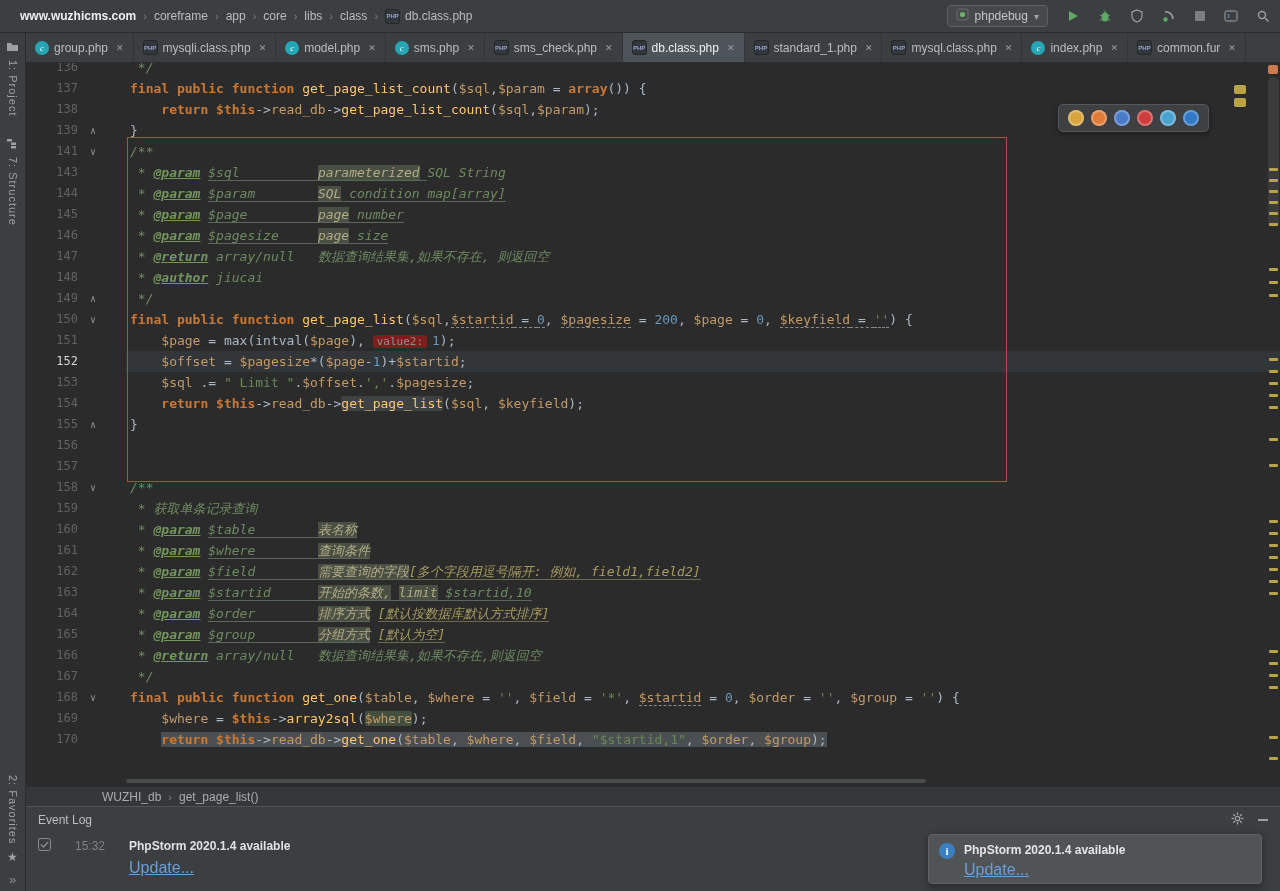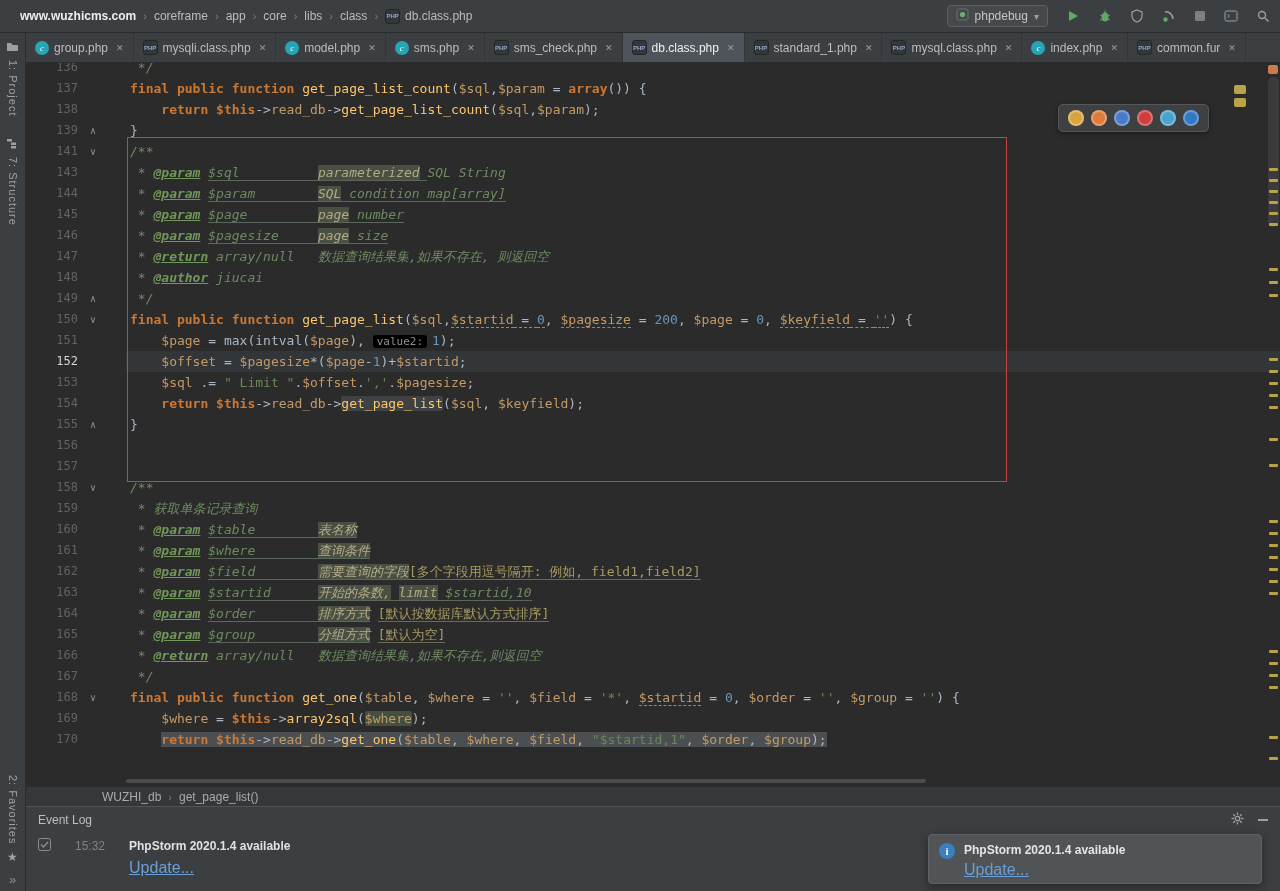--- a/index.html
+++ b/index.html
@@ -61,25 +61,25 @@
   .uhl{background:#3f4243;border-radius:2px}
   .var{color:#c49a66}
   .num{color:#6897bb}
   .str{color:#6a8759}
   .doc{color:#6e8a62;font-style:italic}
   .doci{color:#6e8a62;font-style:italic}
   .doctag{color:#72975a;font-style:italic;font-weight:bold;text-decoration:underline}
   .docp{color:#6e8a62;font-style:italic;border-bottom:1px solid #5a675a}
   .docu{border-bottom:1px solid #5a675a}
   .dochl{background:#4a4f44;color:#b2ab85;font-style:italic;border-bottom:1px solid #5a675a}
-  .docy{color:#a89d60;border-bottom:1px solid #6b6b4f}
+  .docy{color:#a89d60;font-style:italic;border-bottom:1px solid #6b6b4f}
   .dot{border-bottom:1px dashed #8a8a8a}
   .hlo{background:#44503f;border-radius:2px}
   .sel{background:#4c4f51}
-  .inlay{background:#000000;color:#8c9092;border-radius:3px;padding:0 4px;margin-right:5px;font-size:11px}
+  .inlay{background:#7f1d1d;color:#8c9092;border-radius:3px;padding:0 4px;margin-right:5px;font-size:11px}
 
   
   .red-annotation{position:absolute;left:127px;top:137px;width:880px;height:345px;border:1.5px solid #c74242;
                   z-index:3;pointer-events:none}
   .browser-popup{position:absolute;left:1058px;top:104px;height:28px;background:rgba(63,66,68,.93);
                  border:1px solid #55585a;border-radius:5px;display:flex;align-items:center;gap:7px;
                  padding:0 9px;box-shadow:0 2px 5px rgba(0,0,0,.35);z-index:4}
   .bicon{width:16px;height:16px;border-radius:50%;display:inline-block;box-shadow:inset 0 0 0 2px rgba(255,255,255,.28)}
   .inspect-widget{position:absolute;left:1234px;top:85px;display:flex;flex-direction:column;gap:4px;z-index:4}
   .iw{width:12px;height:9px;border-radius:2px;background:#b8a348}

